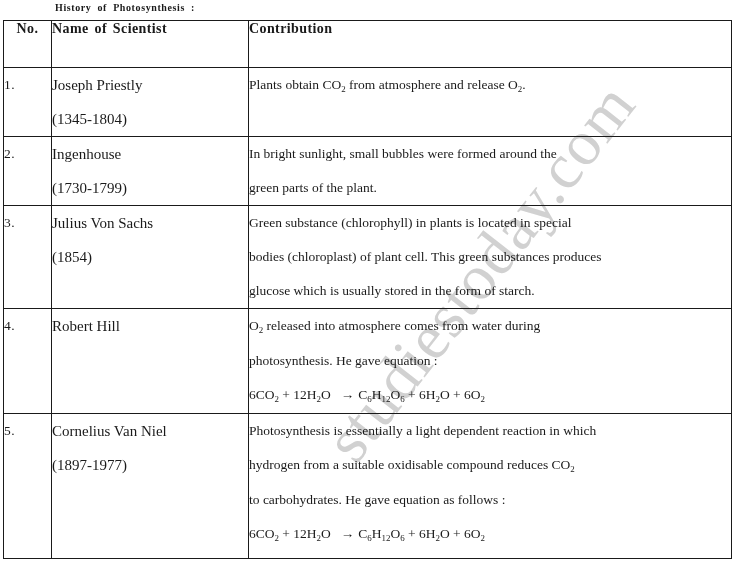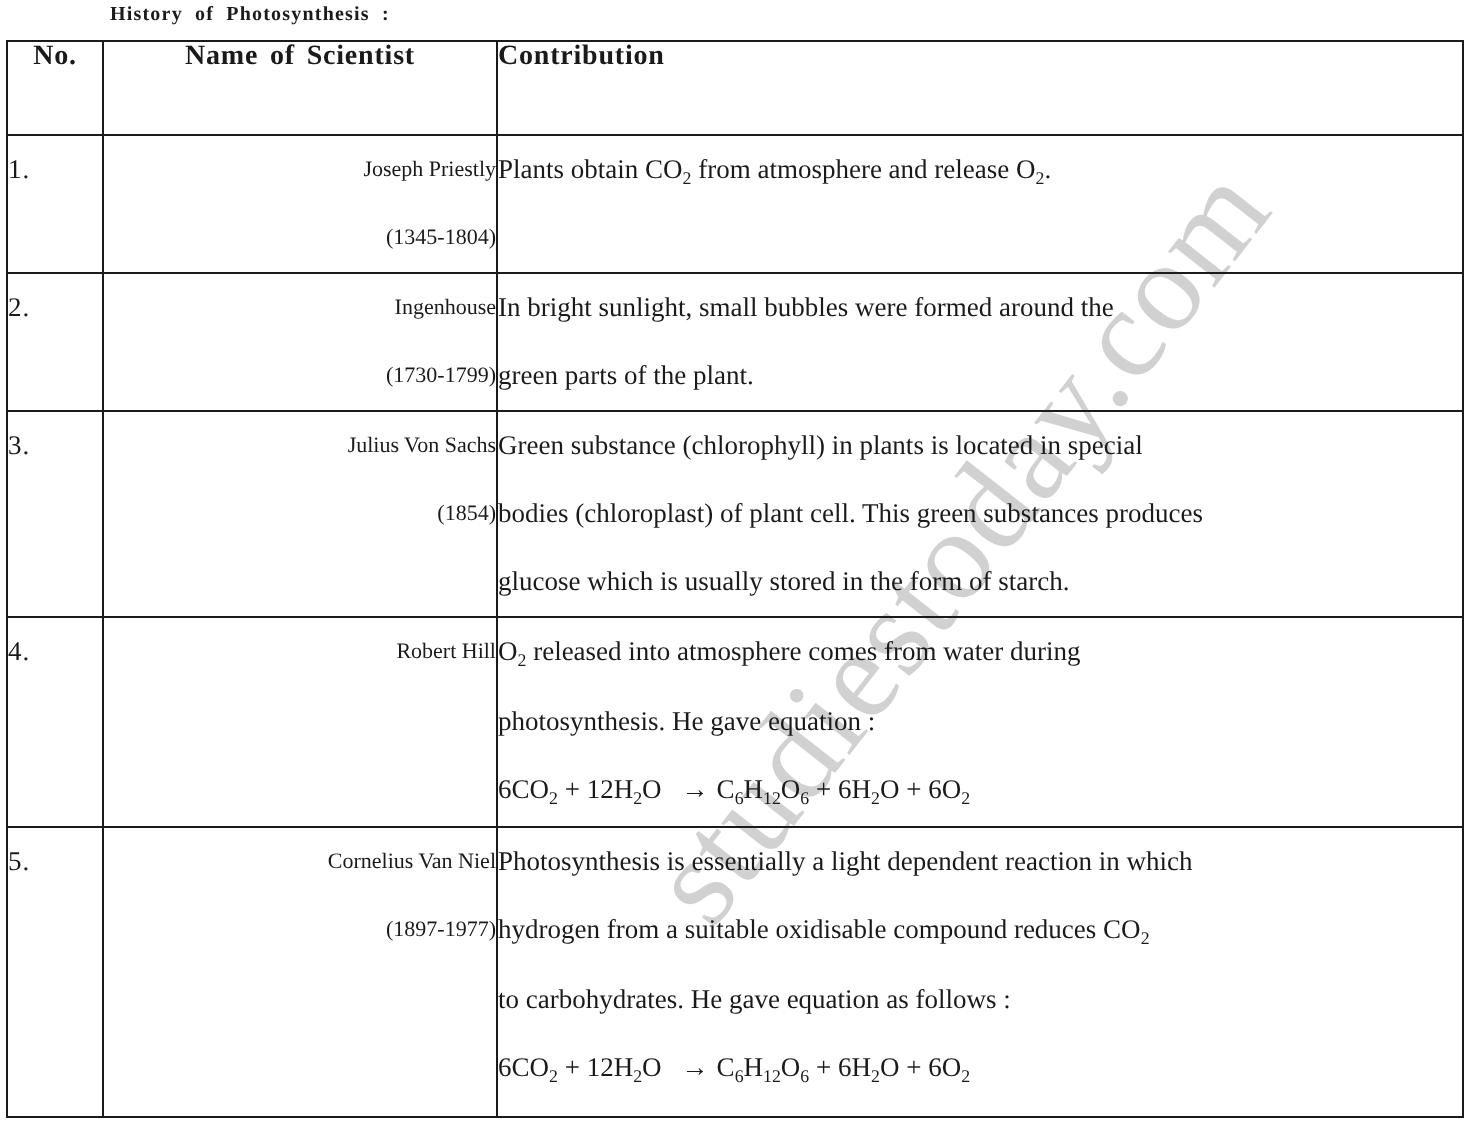--- a/index.html
+++ b/index.html
@@ -75,33 +75,32 @@
 
   
   .hdr-cell {
     height: 46px;
     font-weight: bold;
     font-size: 14px;
     letter-spacing: 0.4px;
     word-spacing: 2px;
   }
   .hdr-no      { padding: 13px 0 0 9px; text-align: center; }
-  .hdr-name    { padding: 13px 0 0 0; text-align: center; }
+  .hdr-name    { padding: 13px 0 0 0; text-align: left; }
   .hdr-contrib { padding: 13px 0 0 16px; text-align: left; }
 
   
   .cell-no {
     padding: 9px 0 0 9px;
     font-size: 13.5px;
     letter-spacing: 0.5px;
   }
   .cell-name {
     padding: 9px 0 0 15px;
-    font-size: 11px;
-    text-align: right;
+    font-size: 15px;
   }
   .cell-contrib {
     padding: 9px 0 0 17px;
     font-size: 13.5px;
   }
   .line {
     display: block;
     line-height: 34px;
     white-space: nowrap;
   }

